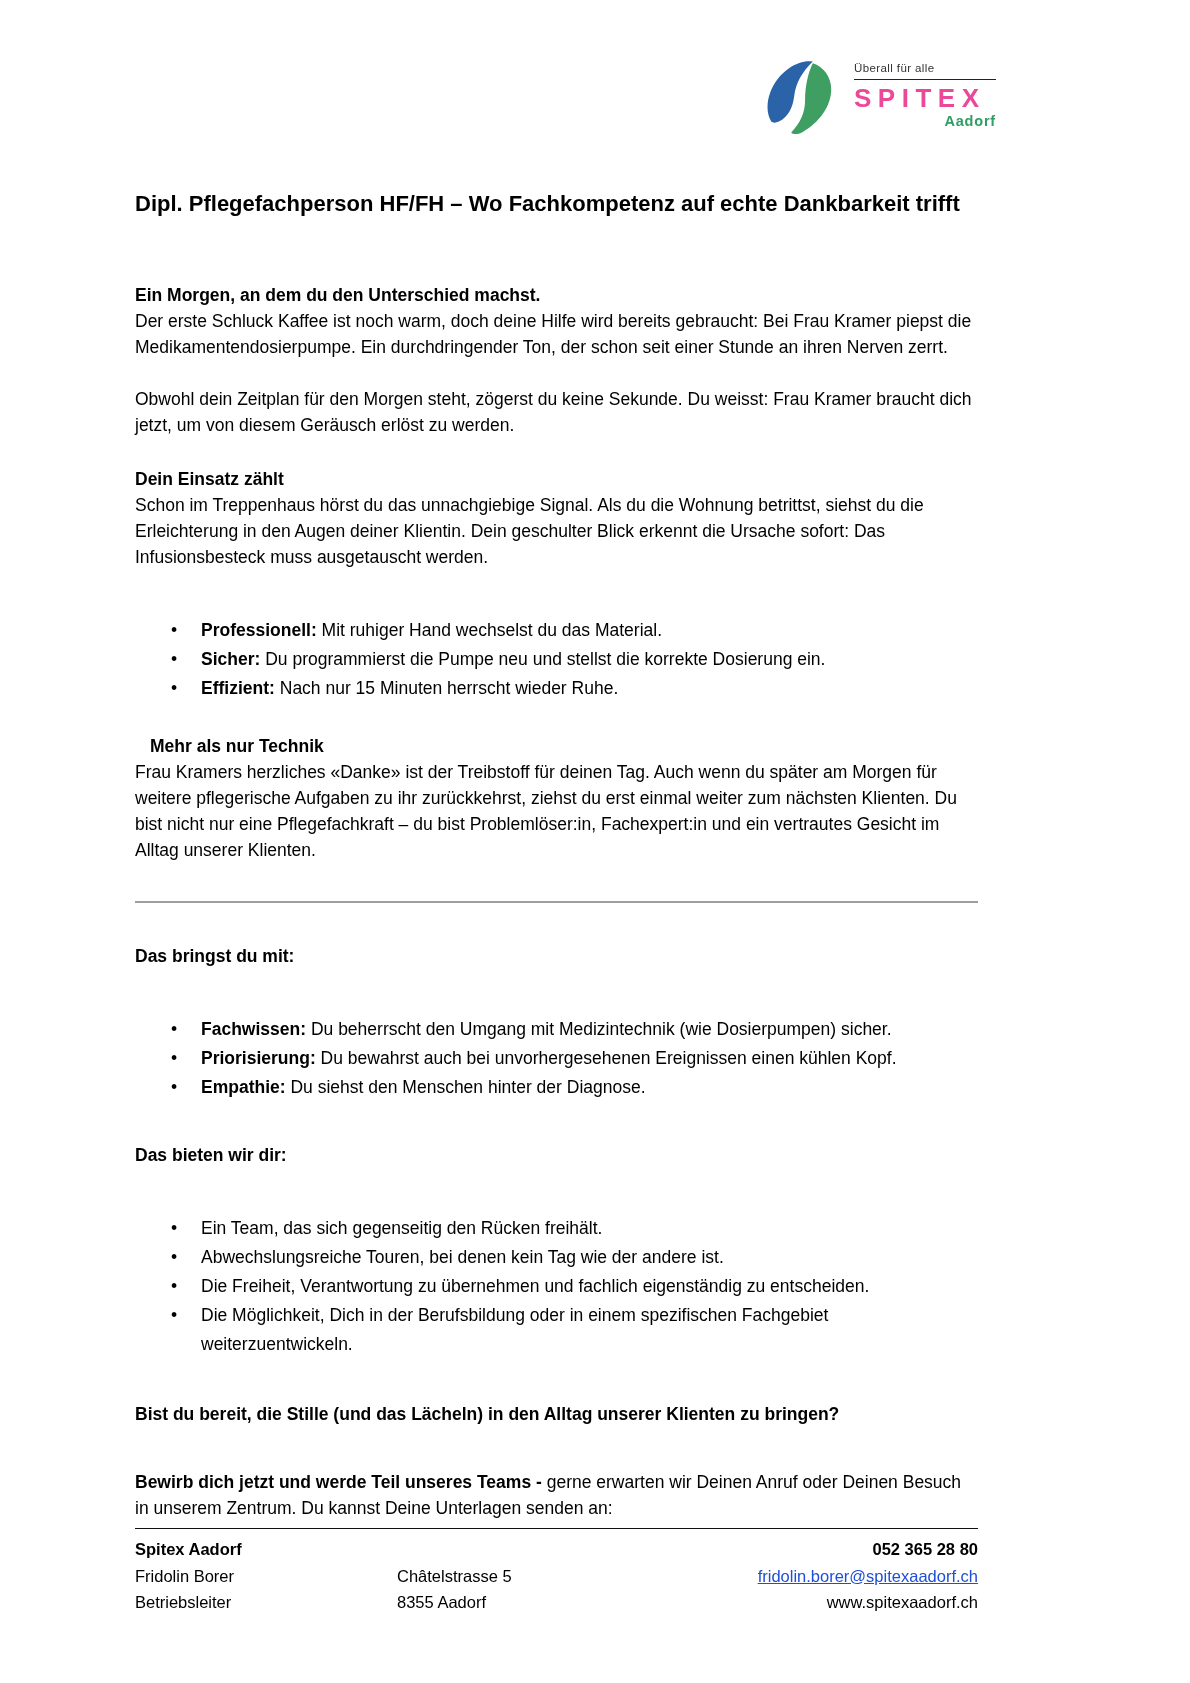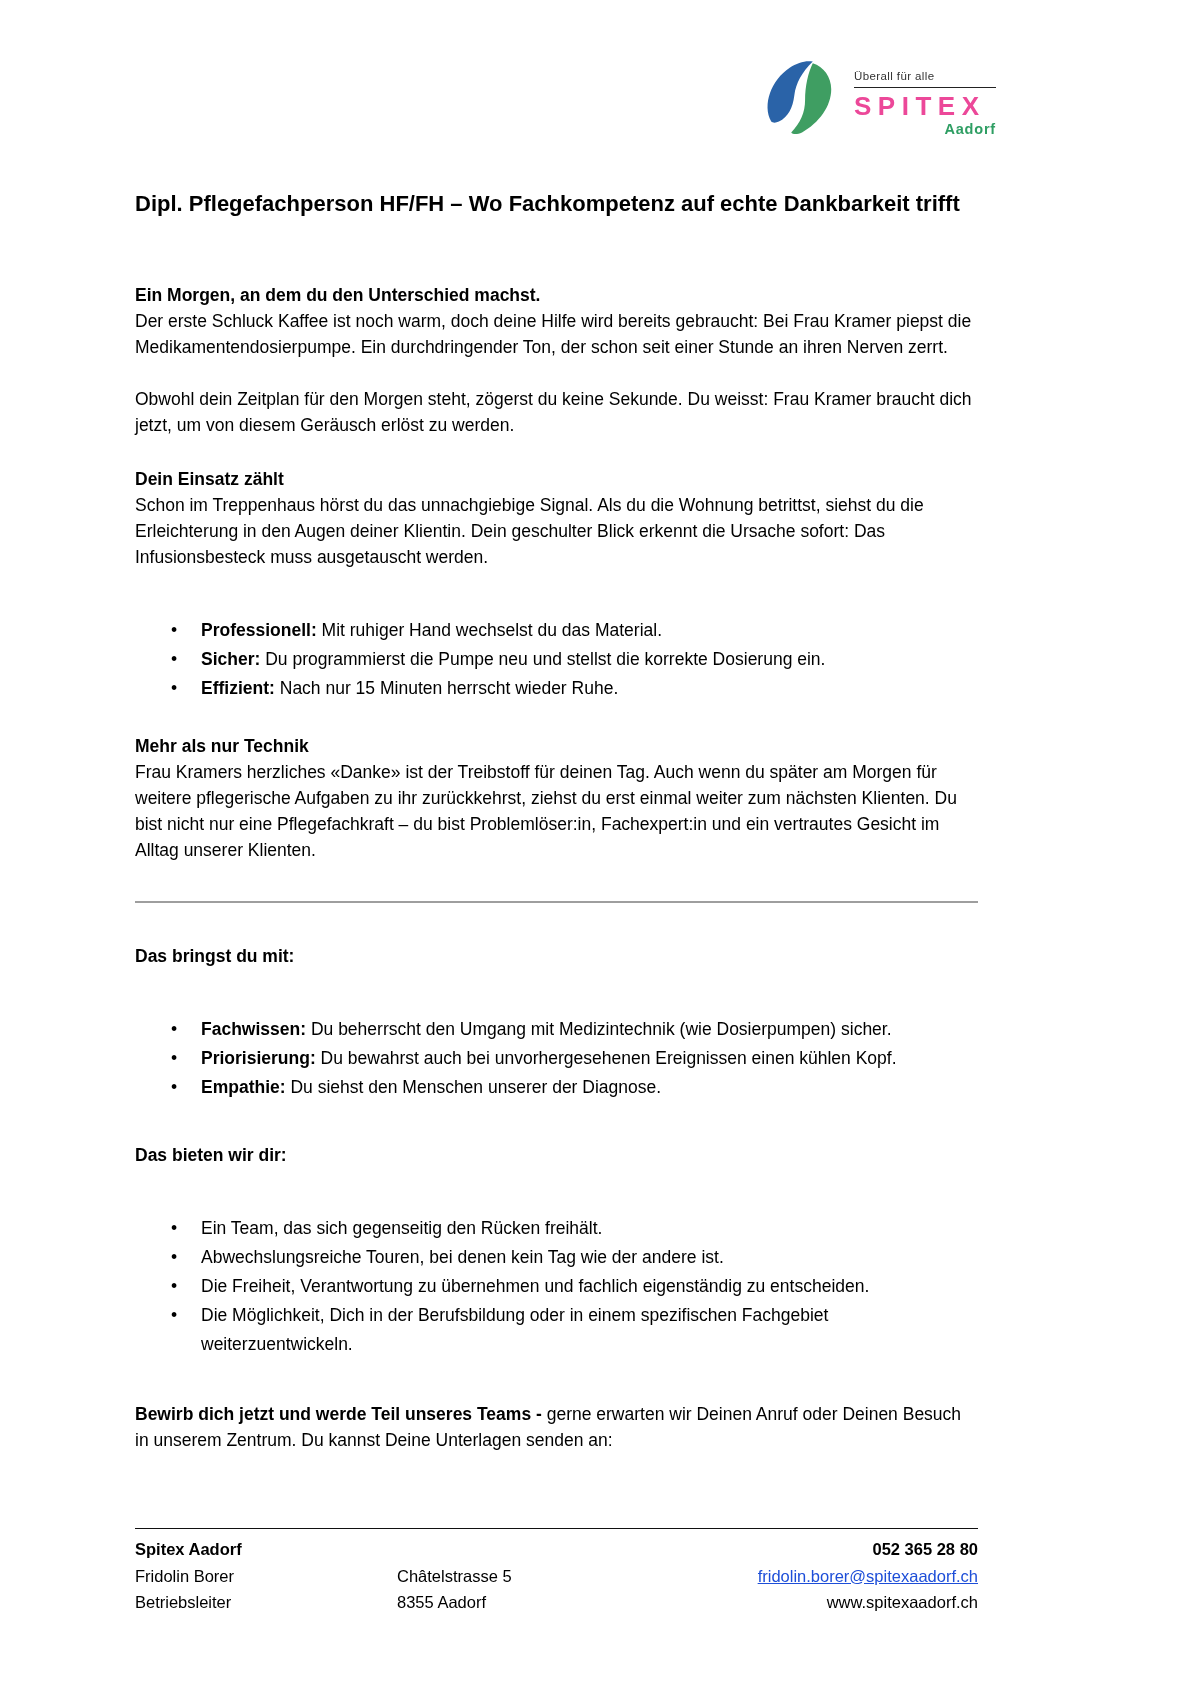--- a/index.html
+++ b/index.html
@@ -4,40 +4,40 @@
 <style>
   html,body { margin:0; padding:0; background:#ffffff; }
   body {
     width:1190px; height:1683px;
     font-family:"Liberation Sans","DejaVu Sans",sans-serif;
     color:#000; position:relative; overflow:hidden;
   }
   .page { position:absolute; inset:0; background:#fff; }
 
   
-  .logo { position:absolute; top:57px; left:762px; display:flex; align-items:flex-end; gap:12px; }
+  .logo { position:absolute; top:57px; left:762px; display:flex; align-items:flex-start; gap:12px; }
   .logo-mark { width:80px; height:80px; }
   .logo-mark svg { width:80px; height:80px; display:block; }
   .logo-text { width:142px; padding-top:5px; }
   .logo-tagline {
     font-size:11.5px; color:#333; letter-spacing:0.4px;
     padding-bottom:5px; border-bottom:1.5px solid #222; margin-bottom:3px; white-space:nowrap;
   }
   .logo-brand { font-size:26px; font-weight:bold; color:#ec4899; letter-spacing:6.5px; white-space:nowrap; }
   .logo-city { font-size:14.5px; font-weight:bold; text-align:right; letter-spacing:0.8px; margin-top:-1px; }
 
   
   .content { position:absolute; left:135px; top:174px; width:843px; }
   .title { font-size:22px; font-weight:bold; line-height:28px; margin:16px 0 64px 0; }
 
   .sec-h { font-size:17.5px; font-weight:bold; line-height:26px; margin:0; }
   .para  { font-size:17.5px; line-height:26px; margin:0; }
   .mt26 { margin-top:26px; }
   .mt28 { margin-top:28px; }
-  .mt30 { margin-top:30px; }
+  .mt30 { margin-top:30px;margin-left:15px; }
   .mt40 { margin-top:40px; }
 
   ul.blist { list-style:none; margin:46px 0 0 0; padding:0 0 0 36px; }
   ul.blist li {
     font-size:17.5px; line-height:29px;
     position:relative; padding-left:30px;
   }
   ul.blist li::before {
     content:"\2022"; position:absolute; left:0; top:0;
     font-size:17.5px; line-height:29px;
@@ -109,33 +109,34 @@
     <h3 class="sec-h mt40">Das bringst du mit:</h3>
 
     <ul class="blist">
       <li>
         <span class="b-lead">Fachwissen:</span><span> Du beherrscht den Umgang mit Medizintechnik (wie Dosierpumpen) sicher.</span>
       </li>
       <li>
         <span class="b-lead">Priorisierung:</span><span> Du bewahrst auch bei unvorhergesehenen Ereignissen einen kühlen Kopf.</span>
       </li>
       <li>
-        <span class="b-lead">Empathie:</span><span> Du siehst den Menschen unserer der Diagnose.</span>
+        <span class="b-lead">Empathie:</span><span> Du siehst den Menschen hinter der Diagnose.</span>
       </li>
     </ul>
 
     <h3 class="sec-h mt40">Das bieten wir dir:</h3>
 
     <ul class="blist">
       <li><span>Ein Team, das sich gegenseitig den Rücken freihält.</span></li>
       <li><span>Abwechslungsreiche Touren, bei denen kein Tag wie der andere ist.</span></li>
       <li><span>Die Freiheit, Verantwortung zu übernehmen und fachlich eigenständig zu entscheiden.</span></li>
       <li><span>Die Möglichkeit, Dich in der Berufsbildung oder in einem spezifischen Fachgebiet weiterzuentwickeln.</span></li>
     </ul>
 
+    <p class="bold-q">Bist du bereit, die Stille (und das Lächeln) in den Alltag unserer Klienten zu bringen?</p>
 
     <p class="apply">
       <span class="b-lead">Bewirb dich jetzt und werde Teil unseres Teams -</span><span> gerne erwarten wir Deinen Anruf oder Deinen Besuch in unserem Zentrum. Du kannst Deine Unterlagen senden an:</span>
     </p>
 
   </div>
 
   <div class="footer">
     <hr class="footer-rule">
     <div class="footer-grid">

